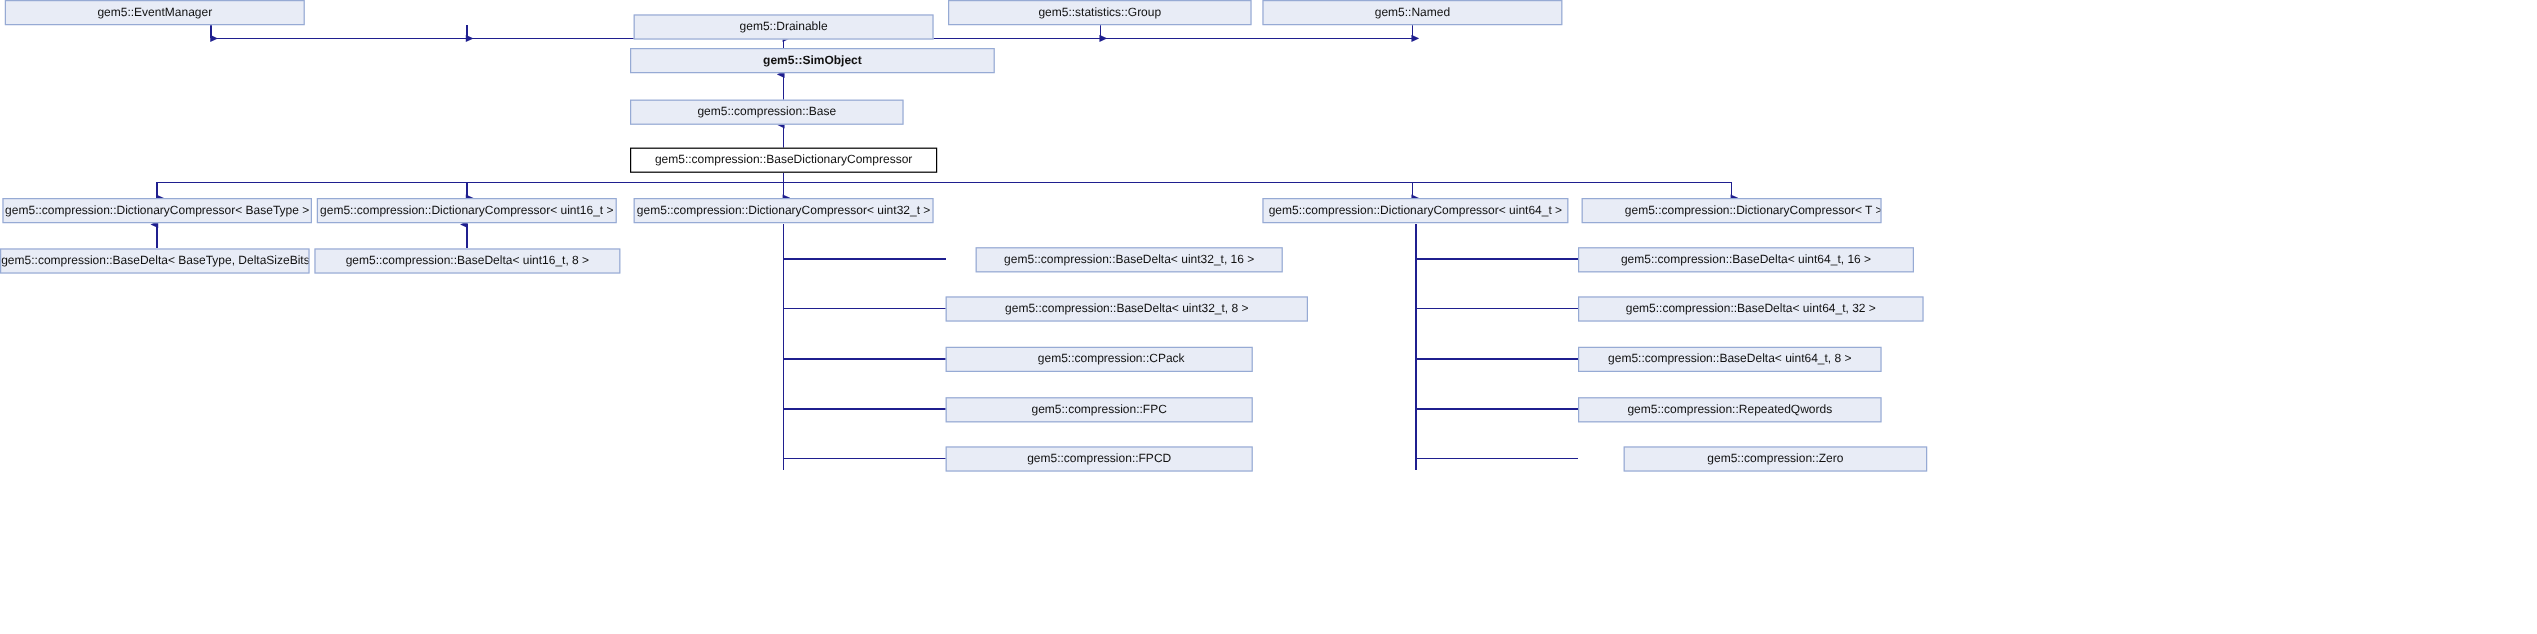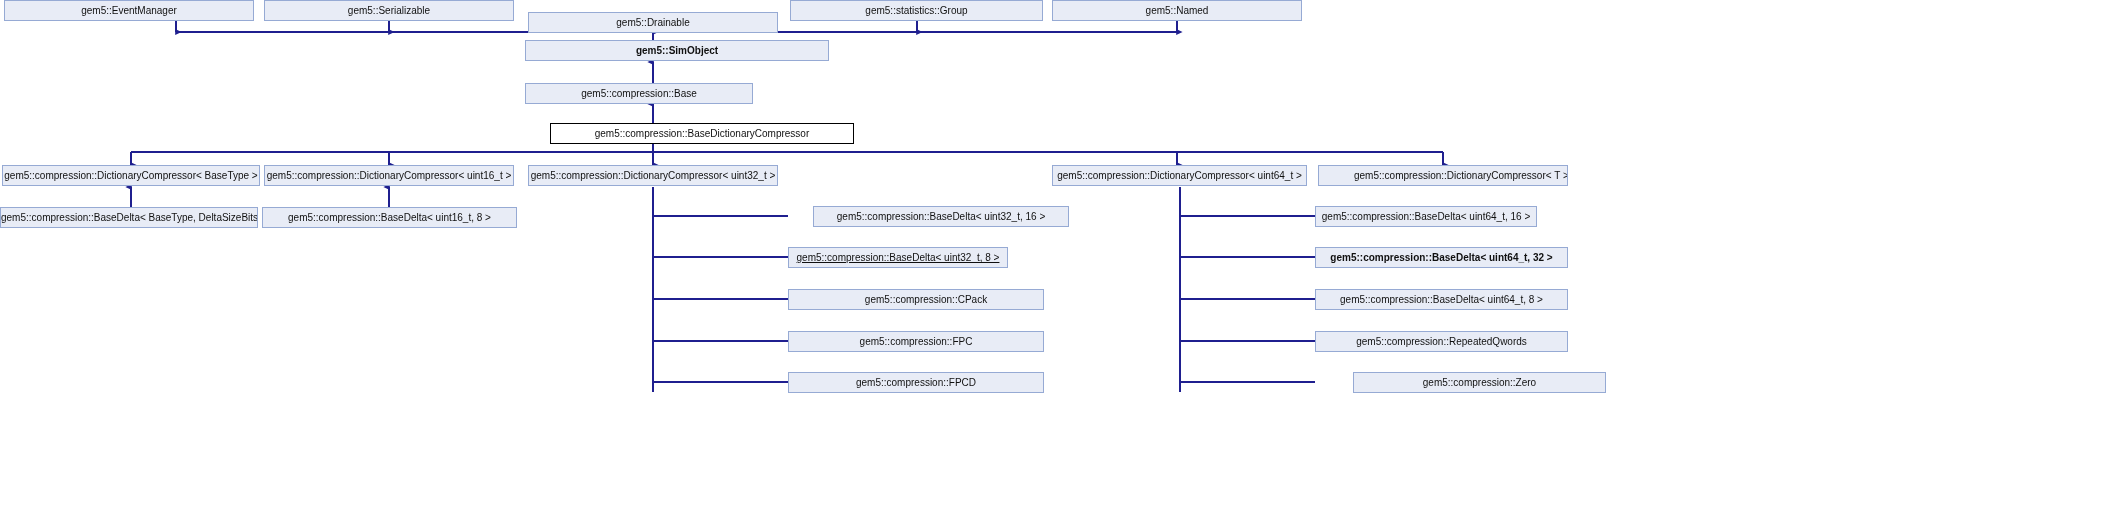--- a/index.html
+++ b/index.html
@@ -93,45 +93,44 @@
       <path d="M1180,187 L1180,392"></path>
       <path d="M1180,216 L1315,216"></path>
       <path d="M1180,257 L1315,257"></path>
       <path d="M1180,299 L1315,299"></path>
       <path d="M1180,341 L1315,341"></path>
       <path d="M1180,382 L1315,382"></path>
     </g>
   </svg>
 
   <div class="node" style="left:4px; top:0px; width:250px;">gem5::EventManager</div>
-  <div class="node" style="left:264px; top:0px; width:250px;">gem5::Serializable</div>
   <div class="node" style="left:528px; top:12px; width:250px;">gem5::Drainable</div>
   <div class="node" style="left:790px; top:0px; width:253px;">gem5::statistics::Group</div>
   <div class="node" style="left:1052px; top:0px; width:250px;">gem5::Named</div>
 
   <div class="node" style="left:525px; top:40px; width:304px;font-weight:bold;">gem5::SimObject</div>
 
   <div class="node" style="left:525px; top:83px; width:228px;">gem5::compression::Base</div>
 
-  <div class="node current" style="left:550px; top:123px; width:304px;">gem5::compression::BaseDictionaryCompressor</div>
+  <div class="node current" style="left:525px; top:123px; width:256px;">gem5::compression::BaseDictionaryCompressor</div>
 
   <div class="node" style="left:2px; top:165px; width:258px;">gem5::compression::DictionaryCompressor&lt; BaseType &gt;</div>
   <div class="node" style="left:264px; top:165px; width:250px;">gem5::compression::DictionaryCompressor&lt; uint16_t &gt;</div>
   <div class="node" style="left:528px; top:165px; width:250px;">gem5::compression::DictionaryCompressor&lt; uint32_t &gt;</div>
   <div class="node" style="left:1052px; top:165px; width:255px;">gem5::compression::DictionaryCompressor&lt; uint64_t &gt;</div>
   <div class="node" style="left:1318px; top:165px; width:250px;padding-left:35px;">gem5::compression::DictionaryCompressor&lt; T &gt;</div>
 
   <div class="node" style="left:0px; top:207px; width:258px;">gem5::compression::BaseDelta&lt; BaseType, DeltaSizeBits &gt;</div>
   <div class="node" style="left:262px; top:207px; width:255px;">gem5::compression::BaseDelta&lt; uint16_t, 8 &gt;</div>
 
   <div class="node" style="left:788px; top:206px; width:256px;margin-left:25px;">gem5::compression::BaseDelta&lt; uint32_t, 16 &gt;</div>
-  <div class="node" style="left:788px; top:247px; width:220px;text-decoration:underline;">gem5::compression::BaseDelta&lt; uint32_t, 8 &gt;</div>
+  <div class="node" style="left:788px; top:247px; width:302px;">gem5::compression::BaseDelta&lt; uint32_t, 8 &gt;</div>
   <div class="node" style="left:788px; top:289px; width:256px;padding-left:20px;">gem5::compression::CPack</div>
   <div class="node" style="left:788px; top:331px; width:256px;">gem5::compression::FPC</div>
   <div class="node" style="left:788px; top:372px; width:256px;">gem5::compression::FPCD</div>
 
-  <div class="node" style="left:1315px; top:206px; width:222px;">gem5::compression::BaseDelta&lt; uint64_t, 16 &gt;</div>
-  <div class="node" style="left:1315px; top:247px; width:253px;font-weight:bold;">gem5::compression::BaseDelta&lt; uint64_t, 32 &gt;</div>
+  <div class="node" style="left:1315px; top:206px; width:280px;">gem5::compression::BaseDelta&lt; uint64_t, 16 &gt;</div>
+  <div class="node" style="left:1315px; top:247px; width:288px;">gem5::compression::BaseDelta&lt; uint64_t, 32 &gt;</div>
   <div class="node" style="left:1315px; top:289px; width:253px;">gem5::compression::BaseDelta&lt; uint64_t, 8 &gt;</div>
   <div class="node" style="left:1315px; top:331px; width:253px;">gem5::compression::RepeatedQwords</div>
   <div class="node" style="left:1315px; top:372px; width:253px;margin-left:38px;">gem5::compression::Zero</div>
 
 </div>
 
 </body></html>

